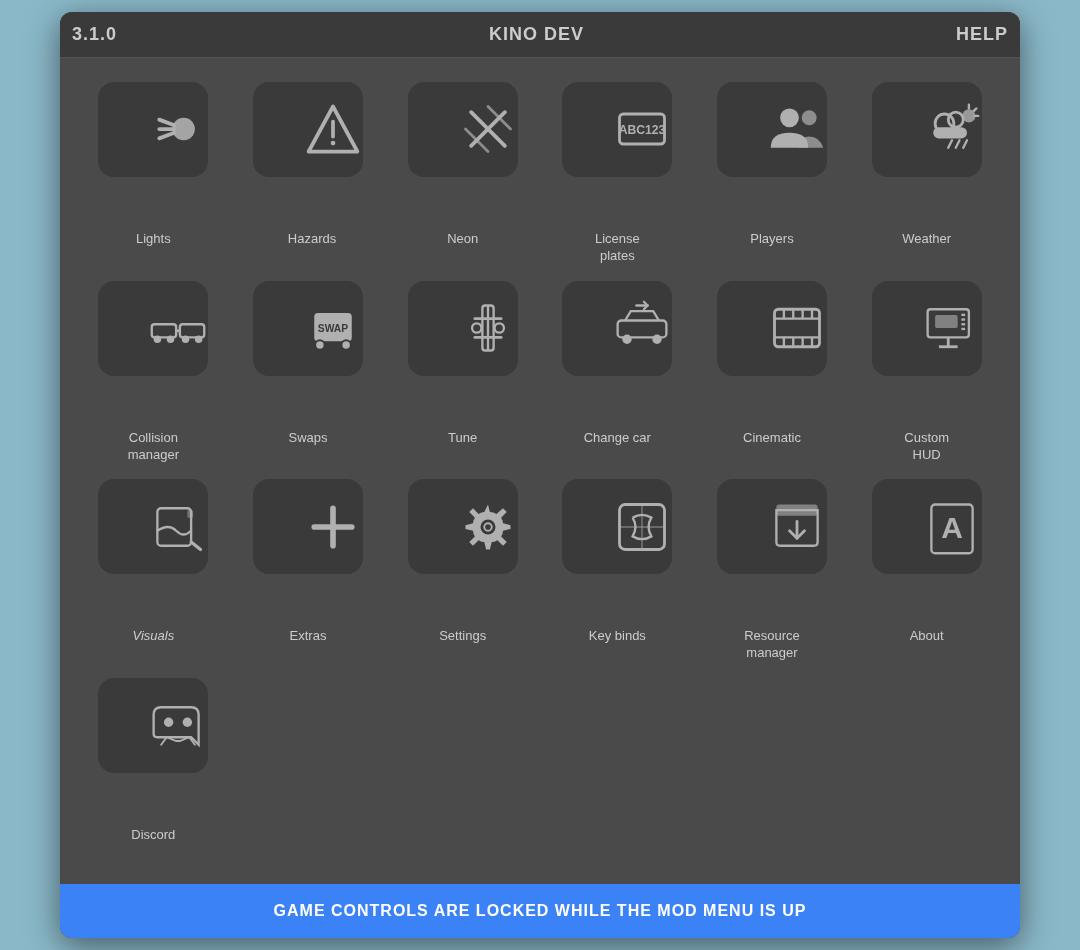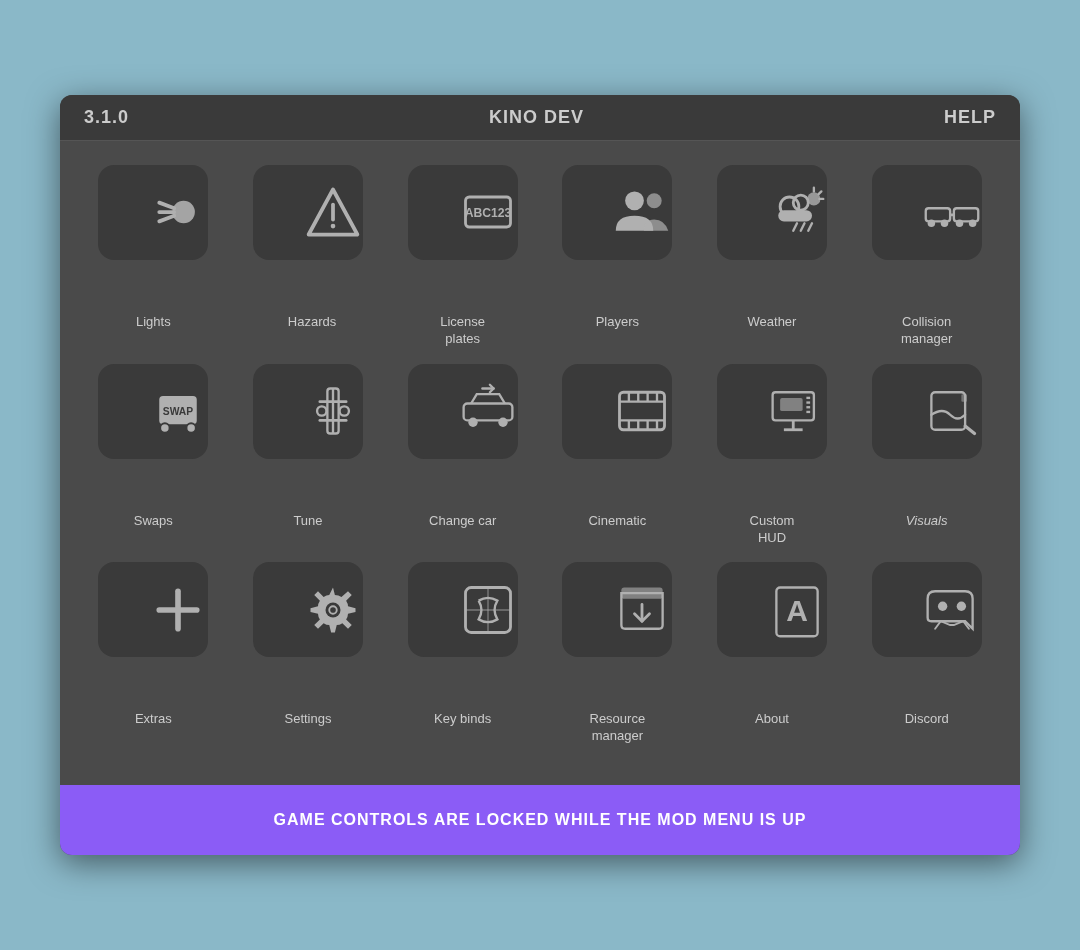--- a/index.html
+++ b/index.html
@@ -15,21 +15,21 @@
       background: #4a4a4a;
       border-radius: 12px;
       width: 960px;
       overflow: hidden;
       box-shadow: 0 8px 32px rgba(0,0,0,0.5);
     }
     .titlebar {
       background: #3a3a3a;
       display: flex;
       justify-content: space-between;
-      padding: 12px 24px;
+      padding: 12px 12px;
       border-bottom: 1px solid #555;
     }
     .titlebar-version, .titlebar-title, .titlebar-help {
       color: #ccc;
       font-size: 18px;
       font-weight: bold;
       letter-spacing: 1px;
     }
     .titlebar-help {
       cursor: pointer;
@@ -66,23 +66,23 @@
       fill: #b0b0b0;
     }
     .icon-label {
       color: #ccc;
       font-size: 13px;
       text-align: center;
       line-height: 1.3;
       margin-top: 46px;
     }
     .footer-bar {
-      background: #8b5cf6;
+      background: #3b82f6;
       text-align: center;
-      padding: 26px;
+      padding: 18px;
       margin-top: 8px;
     }
     .footer-text {
       color: #fff;
       font-size: 16px;
       font-weight: bold;
       letter-spacing: 1px;
     }
   </style>
 </head>
@@ -113,20 +113,31 @@
     <polygon points="32,8 58,56 6,56" fill="none" stroke="#b0b0b0" stroke-width="4" stroke-linejoin="round"></polygon>
     <line x1="32" y1="24" x2="32" y2="40" stroke="#b0b0b0" stroke-width="4" stroke-linecap="round"></line>
     <circle cx="32" cy="47" r="2.5" fill="#b0b0b0"></circle>
   </svg>
           </div>
           <span class="icon-label" style="white-space: pre-line; padding-left: 8px;">Hazards</span>
         </div>
         <div class="grid-item">
           <div class="icon-box">
             <svg viewBox="0 0 64 64" fill="#b0b0b0">
+    <line x1="14" y1="14" x2="50" y2="50" stroke="#b0b0b0" stroke-width="4" stroke-linecap="round"></line>
+    <line x1="50" y1="14" x2="14" y2="50" stroke="#b0b0b0" stroke-width="4" stroke-linecap="round"></line>
+    <line x1="32" y1="8" x2="56" y2="32" stroke="#b0b0b0" stroke-width="3" stroke-linecap="round" opacity="0.7"></line>
+    <line x1="8" y1="32" x2="32" y2="56" stroke="#b0b0b0" stroke-width="3" stroke-linecap="round" opacity="0.7"></line>
+  </svg>
+          </div>
+          <span class="icon-label" style="white-space: pre-line;">Neon</span>
+        </div>
+        <div class="grid-item">
+          <div class="icon-box">
+            <svg viewBox="0 0 64 64" fill="#b0b0b0">
     <rect x="8" y="16" width="48" height="32" rx="4" fill="none" stroke="#b0b0b0" stroke-width="3"></rect>
     <text x="32" y="37" text-anchor="middle" font-size="13" font-family="Arial" font-weight="bold" fill="#b0b0b0">ABC123</text>
   </svg>
           </div>
           <span class="icon-label" style="white-space: pre-line;">License
 plates</span>
         </div>
         <div class="grid-item">
           <div class="icon-box">
             <svg viewBox="0 0 64 64" fill="#b0b0b0">

